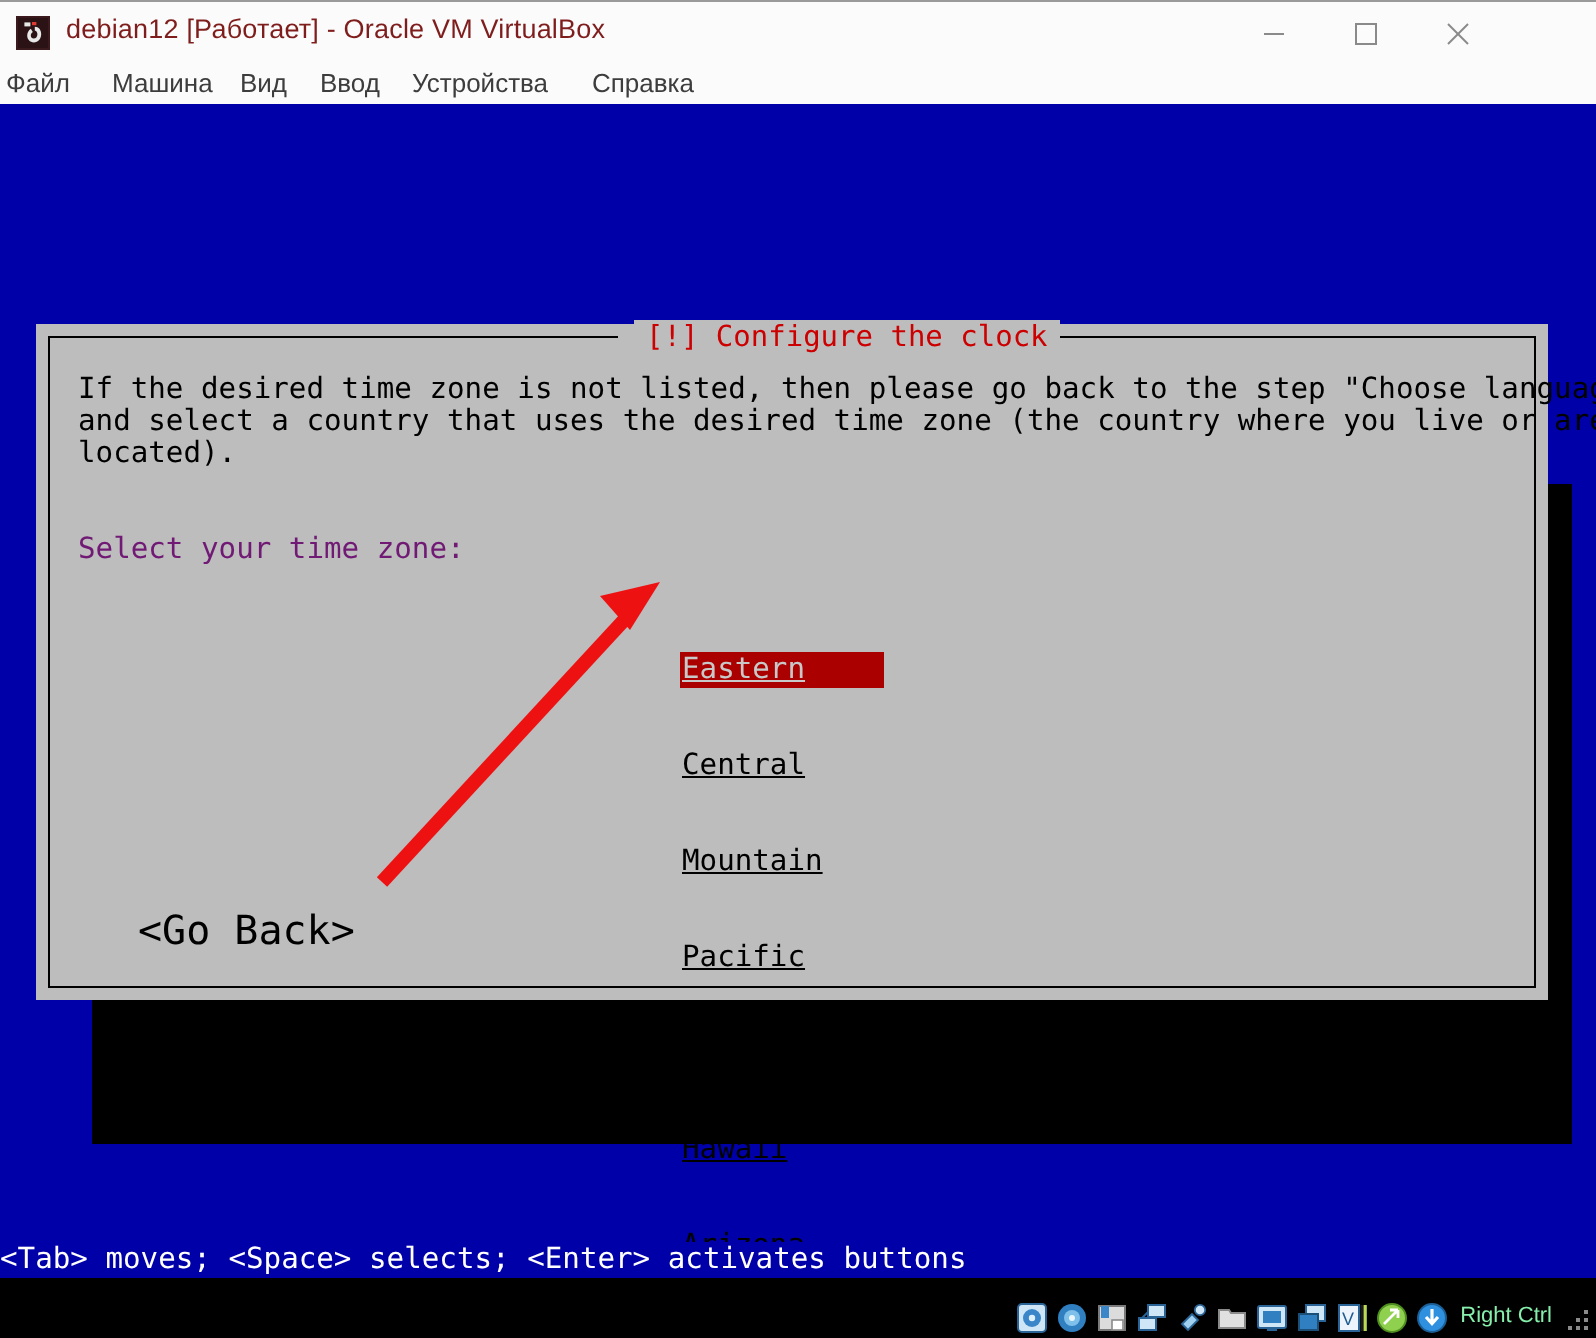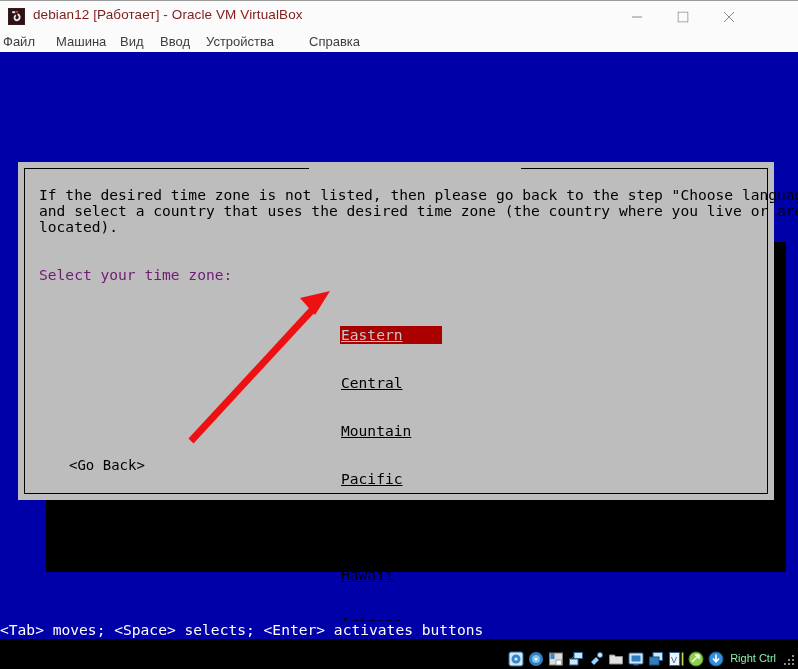--- a/index.html
+++ b/index.html
@@ -186,21 +186,21 @@
     color: #c8c8c8;
     width: 100px;
     box-sizing: border-box;
     outline: 1px solid #aa0000;
   }
 
   .go-back {
     position: absolute;
     left: 44px; top: 288px;
     font-family: "DejaVu Sans Mono", monospace;
-    font-size: 14px;
+    font-size: 20px;
     line-height: 16px;
     color: #000000;
     white-space: pre;
     cursor: default;
   }
 
   
   .annot-arrow {
     position: absolute;
     left: 0; top: 0;
@@ -301,30 +301,31 @@
       </svg>
     </div>
   </div>
 
   <div class="menubar">
     <div class="menu-item" style="left:0">Файл</div>
     <div class="menu-item" style="left:53px">Машина</div>
     <div class="menu-item" style="left:117px">Вид</div>
     <div class="menu-item" style="left:157px">Ввод</div>
     <div class="menu-item" style="left:203px">Устройства</div>
-    <div class="menu-item" style="left:306px">Справка</div>
+    <div class="menu-item" style="left:293px">Справка</div>
   </div>
 
   <div class="vm-screen">
 
     <div class="dlg-shadow"></div>
 
     <div class="dlg">
       <div class="dlg-inner">
         <div class="dlg-title-gap"></div>
+        <div class="dlg-title">[!] Configure the clock</div>
 
         <div class="dlg-body">If the desired time zone is not listed, then please go back to the step "Choose language"
 and select a country that uses the desired time zone (the country where you live or are
 located).</div>
         <div class="dlg-prompt">Select your time zone:</div>
 
         <div class="tz-list">
           <span class="tz-item selected">Eastern</span>
           <span class="tz-item">Central</span>
           <span class="tz-item">Mountain</span>

